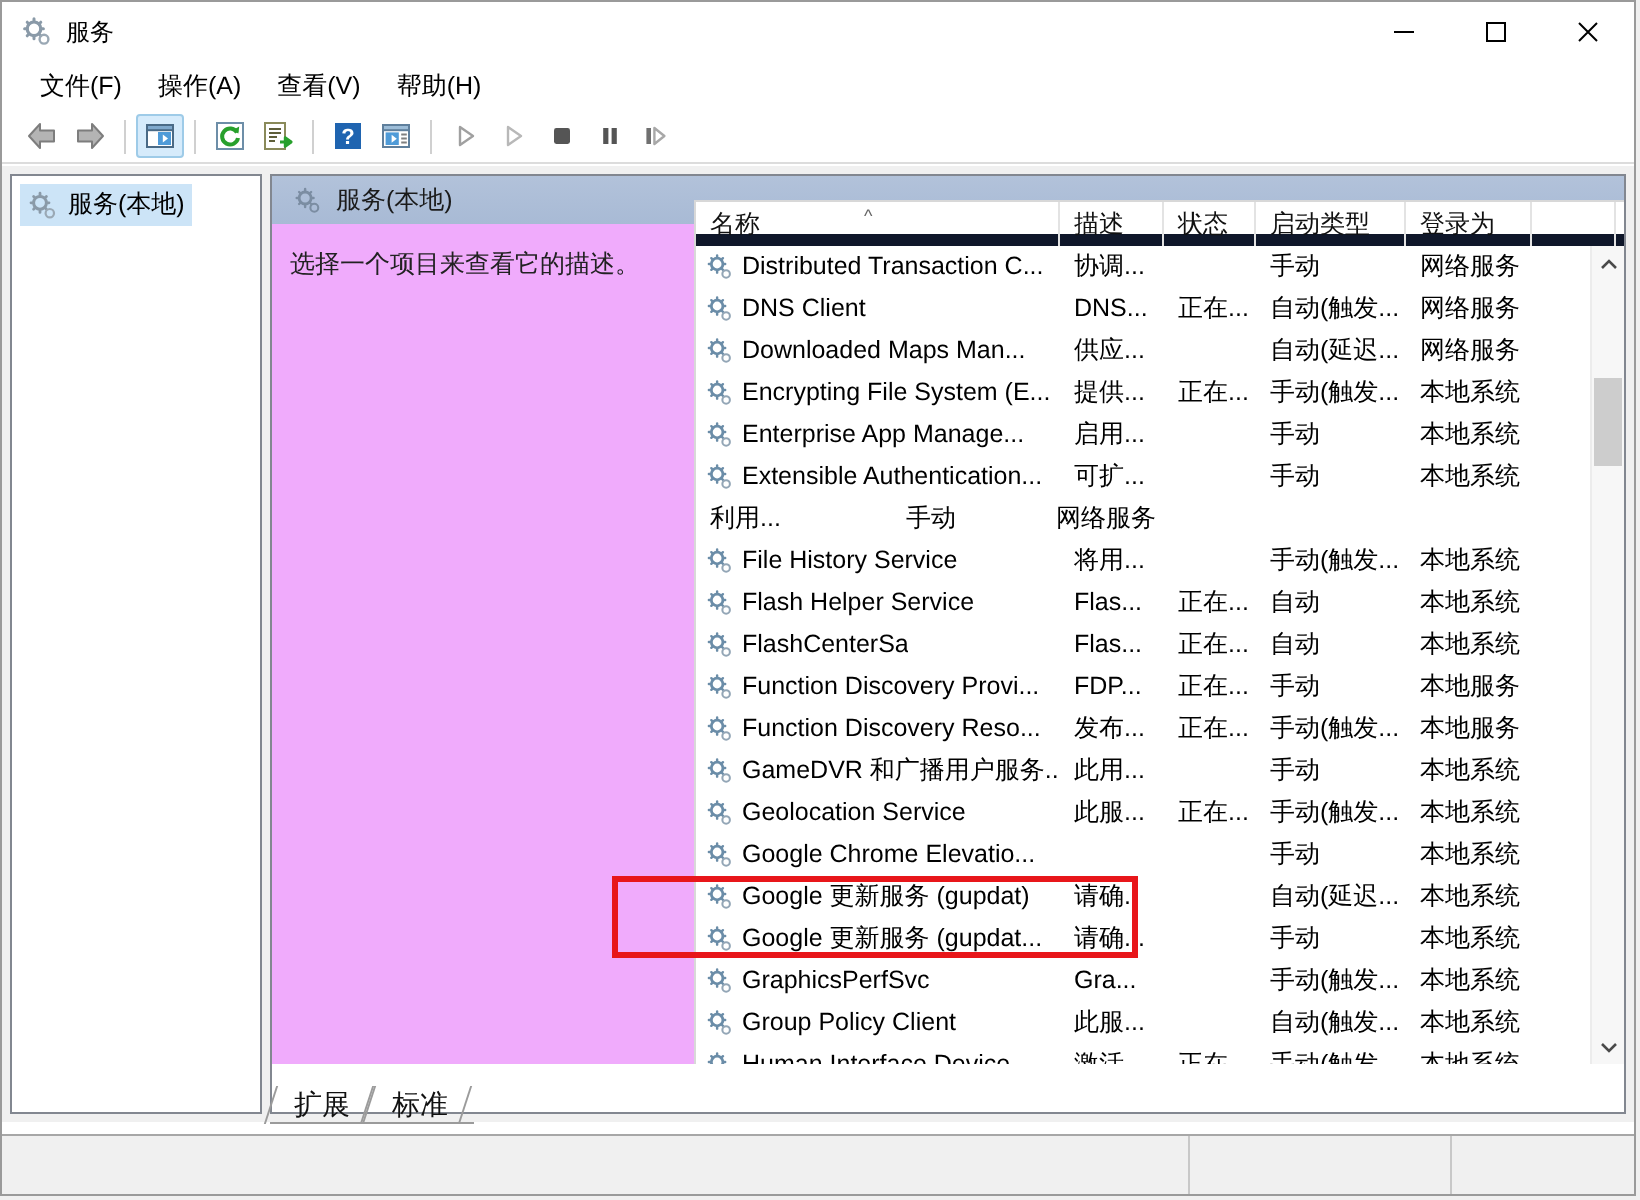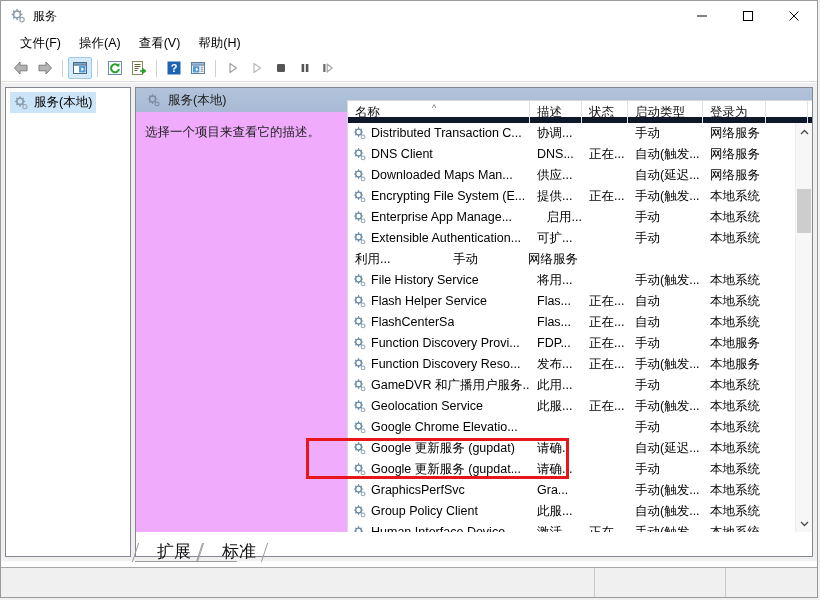--- a/index.html
+++ b/index.html
@@ -118,22 +118,22 @@
   .red-box{
     position:absolute;border:3px solid #e8161a;box-sizing:border-box;
     pointer-events:none;z-index:50;
   }
 
   
   .tabs{
     position:absolute;left:134px;bottom:-1px;height:20px;display:flex;align-items:flex-end;
   }
   .tab{
-    position:relative;height:19px;line-height:18px;font-size:17px;
-    padding:0 9px 0 22px;color:#111;white-space:nowrap;
+    position:relative;height:19px;line-height:18px;font-size:14px;
+    padding:0 9px 0 12px;color:#111;white-space:nowrap;
   }
   .tab:before{content:"";position:absolute;left:0;top:0;height:19px;width:9px;
     border-left:1px solid #9b9b9b;transform:skewX(-18deg);}
   .tab:after{content:"";position:absolute;right:0;top:0;height:19px;width:9px;
     border-right:1px solid #9b9b9b;transform:skewX(-18deg);}
   .tab-under{position:absolute;left:134px;bottom:-1px;height:1px;background:#9b9b9b;}
 
   
   .statusbar{
     position:absolute;left:0;right:0;bottom:0;height:30px;
@@ -387,21 +387,21 @@
               <div class="cell name" style="width: 182px;">
                 <span class="ico"><svg width="15" height="15" viewBox="0 0 16 16">
                     <circle cx="7" cy="6.4" r="3.1" fill="none" stroke="#6b8da8" stroke-width="1.5"></circle>
                     <g stroke="#6b8da8" stroke-width="1.3" stroke-linecap="round">
                       <path d="M7 1.8v1.1M7 9.9v1.1M2.6 6.4h1.1M10.2 6.4h1.1M3.9 3.3l.8.8M9.3 8.7l.8.8M10.1 3.3l-.8.8M4.7 8.7l-.8.8"></path>
                     </g>
                     <circle cx="11.8" cy="11.7" r="2" fill="none" stroke="#93a6b6" stroke-width="1.1"></circle>
                   </svg></span>
                 <span class="nm">Enterprise App Manage...</span>
               </div>
-              <div class="cell" style="width: 52px; text-align: right;">启用...</div>
+              <div class="cell" style="width: 52px;">启用...</div>
               <div class="cell" style="width: 46px;"></div>
               <div class="cell" style="width: 75px;">手动</div>
               <div class="cell" style="width: 63px;">本地系统</div>
             </div>
             <div class="row">
               <div class="cell name" style="width: 182px;">
                 <span class="ico"><svg width="15" height="15" viewBox="0 0 16 16">
                     <circle cx="7" cy="6.4" r="3.1" fill="none" stroke="#6b8da8" stroke-width="1.5"></circle>
                     <g stroke="#6b8da8" stroke-width="1.3" stroke-linecap="round">
                       <path d="M7 1.8v1.1M7 9.9v1.1M2.6 6.4h1.1M10.2 6.4h1.1M3.9 3.3l.8.8M9.3 8.7l.8.8M10.1 3.3l-.8.8M4.7 8.7l-.8.8"></path>

